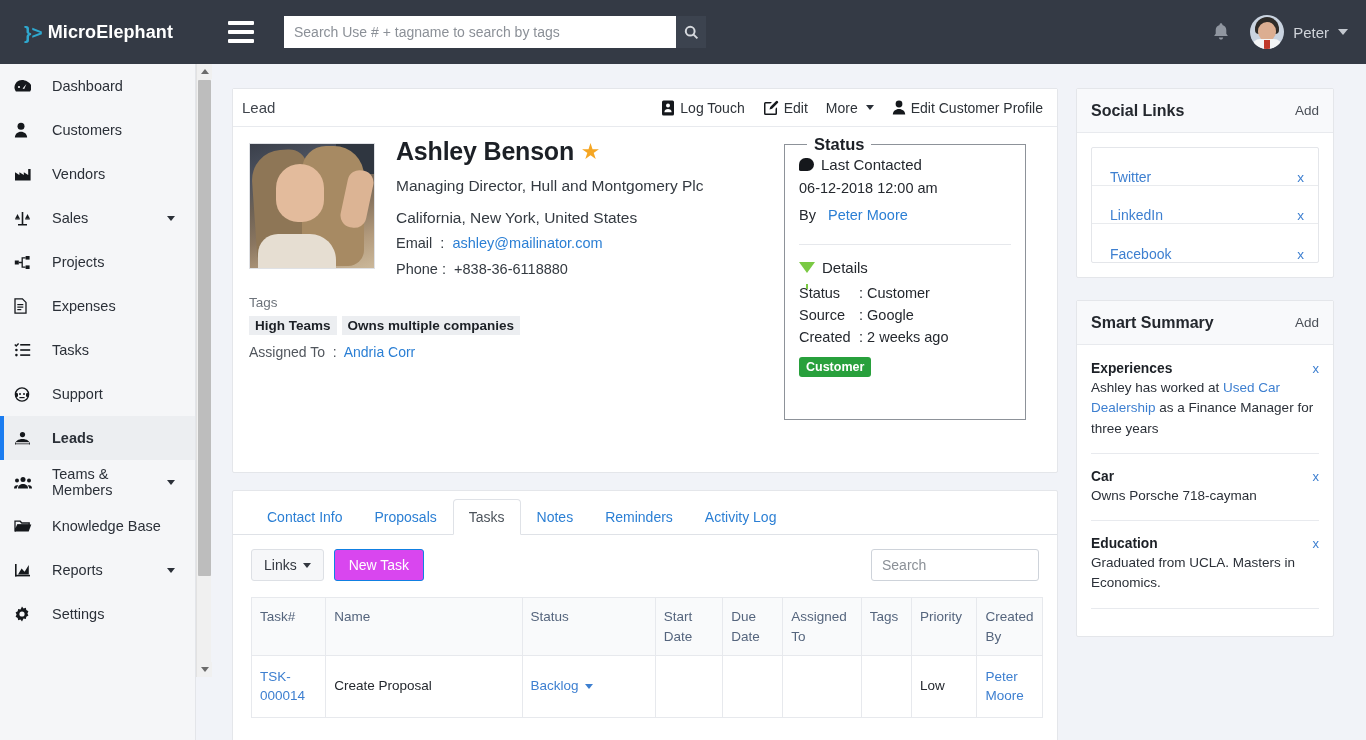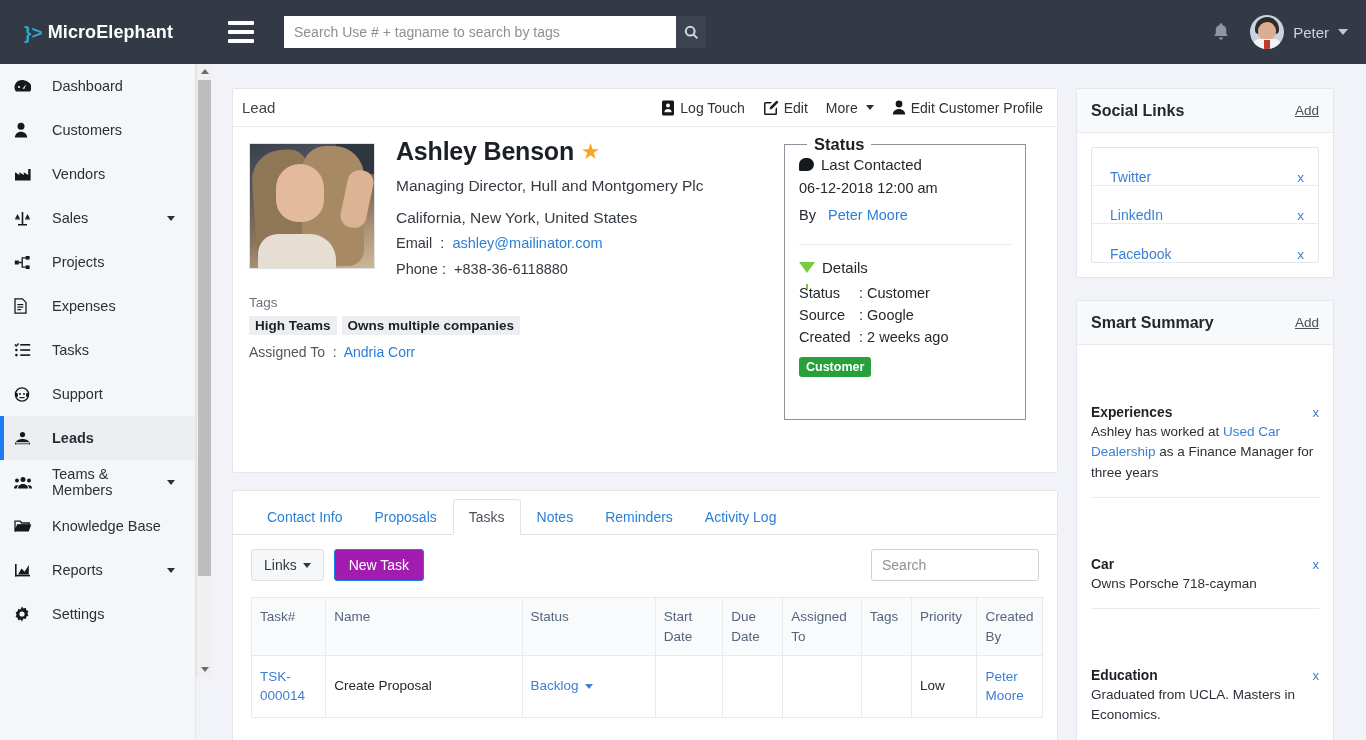--- a/index.html
+++ b/index.html
@@ -250,21 +250,21 @@
   .btn-export {
     display: flex; align-items: center; gap: 6px;
     height: 32px; padding: 0 12px;
     background: #f6f7f9; border: 1px solid #dde0e5; border-radius: 3px;
     font-size: 14px; color: #333840; cursor: pointer;
   }
   .btn-export .c { width:0;height:0;border-left:4px solid transparent;border-right:4px solid transparent;border-top:5px solid #333840; }
   .btn-new {
     margin-left: 10px;
     height: 32px; padding: 0 14px;
-    background: #a21caf; border: 1px solid #1180e2; border-radius: 3px;
+    background: #d946ef; border: 1px solid #1180e2; border-radius: 3px;
     color: #ffffff; font-size: 14px; cursor: pointer;
     font-family: "Liberation Sans", sans-serif;
   }
   .tbl-search {
     margin-left: auto;
     width: 168px; height: 32px;
     border: 1px solid #ced3da; border-radius: 3px;
     padding: 0 10px;
     font-family: "Liberation Sans", sans-serif; font-size: 14px; color: #444;
     outline: none;
@@ -301,36 +301,36 @@
   
   .rcol { position: absolute; left: 864px; top: 24px; width: 258px; }
   .panel { background:#ffffff; border:1px solid #e4e6ea; border-radius:2px; margin-bottom: 22px; }
   .panel-head {
     height: 44px; display: flex; align-items: center;
     padding: 0 14px;
     background: #f8f9fb;
     border-bottom: 1px solid #e8eaee;
   }
   .panel-title { font-size: 16px; font-weight: bold; color: #24282e; }
-  .panel-add { margin-left: auto; font-size: 13.5px; color: #4b5058; cursor: pointer; text-decoration: underline; }
+  .panel-add { margin-left: auto; font-size: 13.5px; color: #4b5058; cursor: pointer; }
   .panel-body { padding: 14px; }
 
   .sl-list { border: 1px solid #e4e6ea; border-radius: 2px; }
   .sl-item {
     height: 38px; display: flex; align-items: flex-end;
     padding: 0 14px 0 18px;
     border-bottom: 1px solid #e9ebee;
     font-size: 14px;
   }
   .sl-item:last-child { border-bottom: none; }
   .sl-item a { color: #3d7fd0; text-decoration: none; }
   .sl-x { margin-left: auto; color: #3d7fd0; cursor: pointer; font-size: 13.5px; }
 
   .ss-item { padding: 2px 0 0 0; }
-  .ss-head { display: flex; align-items: flex-start; margin-top: 44px; }
+  .ss-head { display: flex; align-items: flex-start; }
   .ss-title { font-size: 13.8px; font-weight: bold; color: #1c2026; }
   .ss-x { margin-left: auto; color: #3d7fd0; cursor: pointer; font-size: 13px; }
   .ss-text { font-size: 13.5px; color: #2b3038; line-height: 1.5; margin-top: 2px; }
   .ss-text a { color: #3d7fd0; text-decoration: none; }
   .ss-div { height: 1px; background: #e8eaee; margin: 14px 0 13px 0; }
 </style>
 </head>
 <body>
 
 <div class="topbar">

